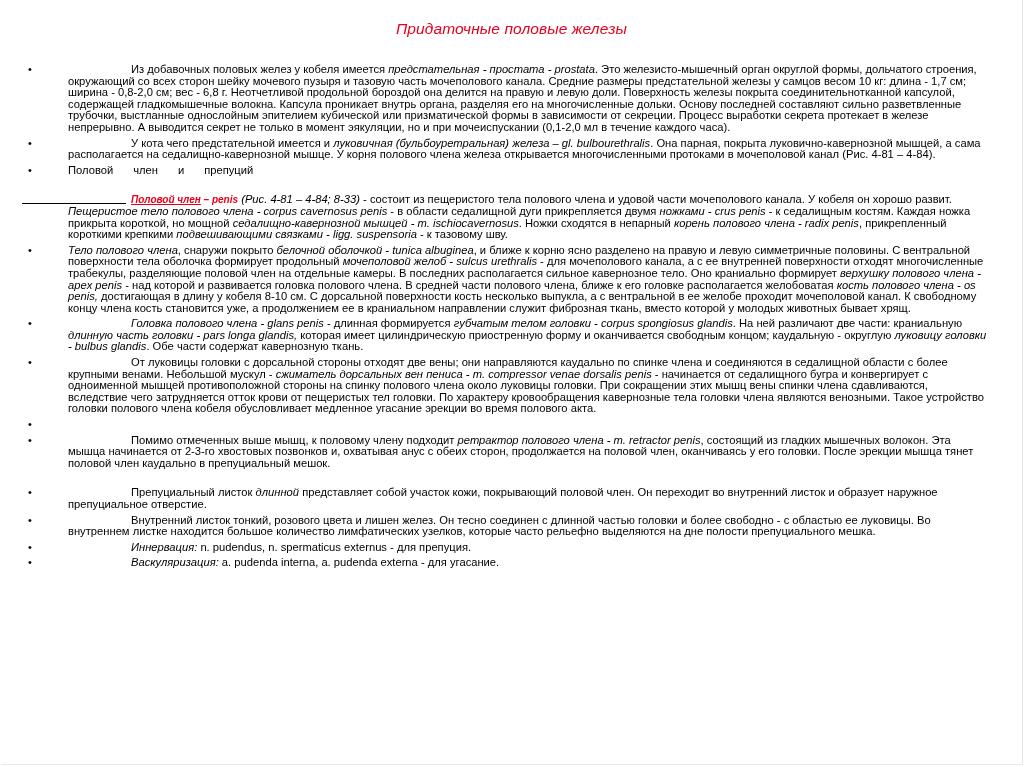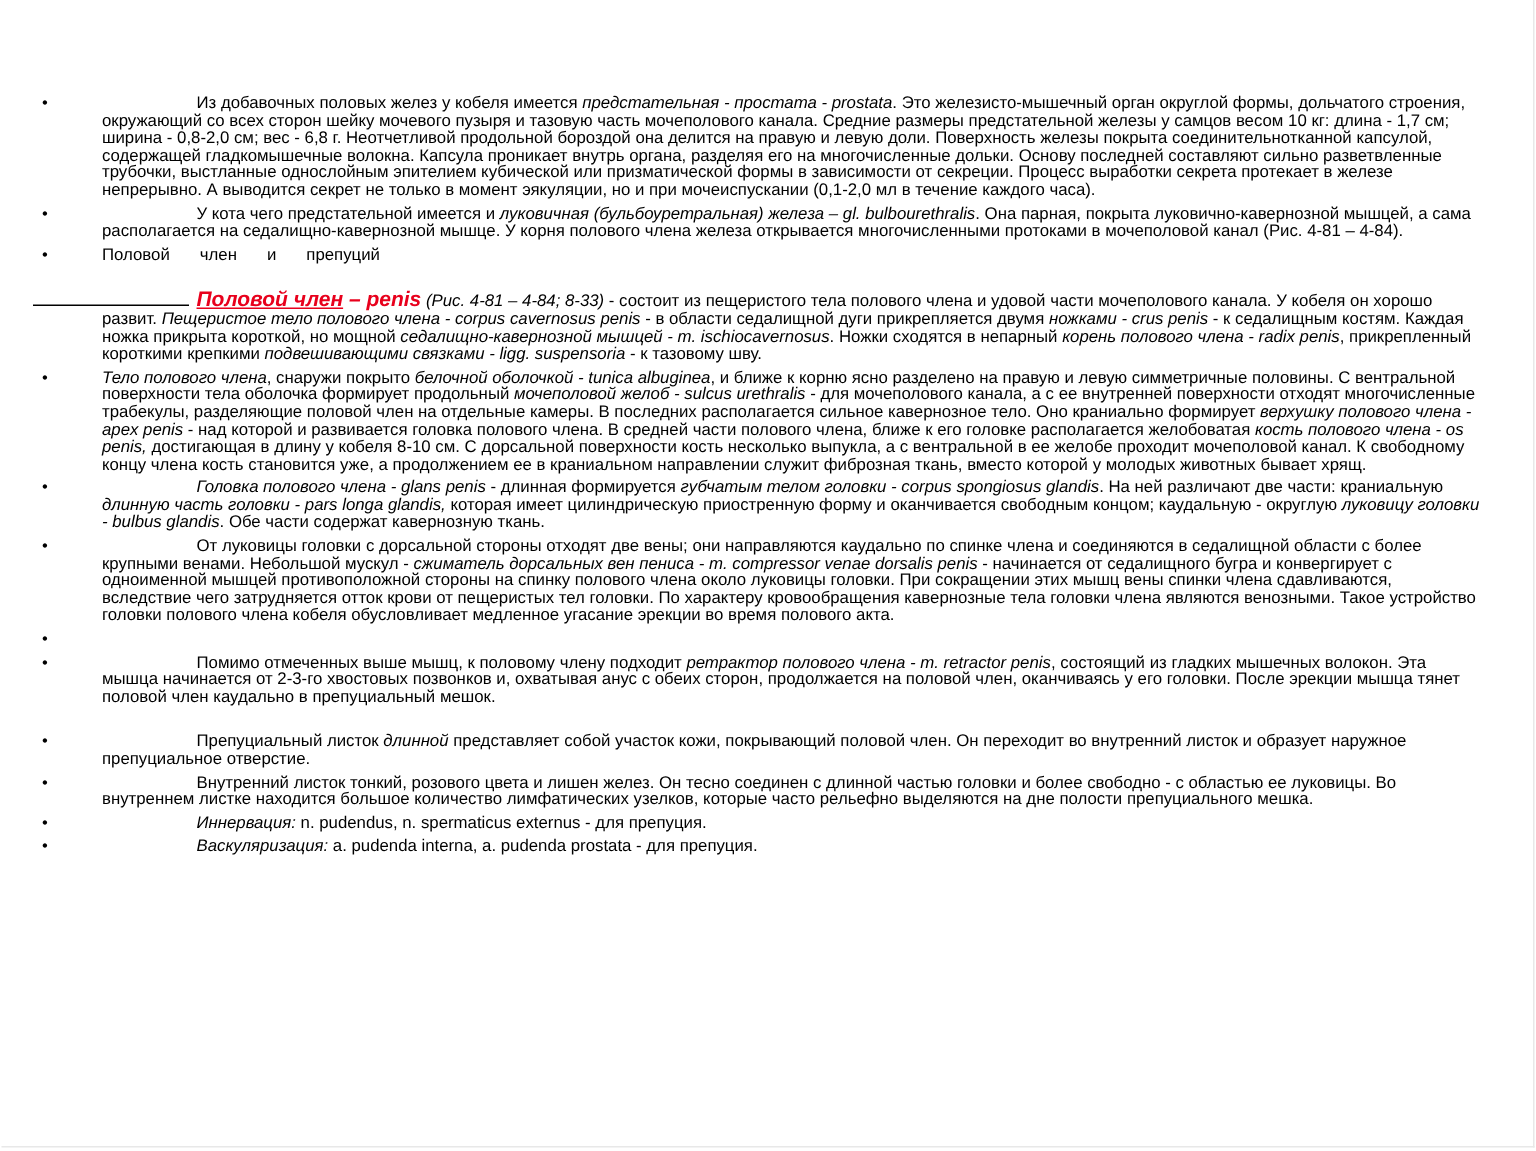--- a/index.html
+++ b/index.html
@@ -12,30 +12,31 @@
   .title {
     position: absolute; left: 0; right: 0; top: 20px; text-align: center;
     color: #e8001c; font-style: italic; font-size: 15.5px; font-weight: normal;
     letter-spacing: 0.1px;
   }
   .content { position: absolute; left: 27px; top: 64px; width: 960px; font-size: 11.2px; line-height: 11.6px; }
   .para { position: relative; padding-left: 40px; margin: 0 0 4px 0; }
   .bullet { position: absolute; left: 0; top: 0; width: 10px; font-size: 11px; }
   .ind { display: inline-block; width: 63px; }
   i, .it { font-style: italic; }
-  .red { color: #e8001c; font-style: italic; font-weight: bold; font-size: 14px; }
+  .red { color: #e8001c; font-style: italic; font-weight: bold; font-size: 10px; }
   .u { text-decoration: underline; }
   .gap { height: 14px; }
   .rule { position: absolute; left: 0; top: 9px; width: 104px; border-bottom: 1px solid #000; }
   .spacer-words span { margin-right: 20px; }
 </style>
 </head>
 <body>
 
 <div class="page">
+  <div class="title">Придаточные половые железы</div>
 
   <div class="content">
 
     <div class="para">
       <span class="bullet">•</span>
       <span class="ind"></span><span>Из добавочных половых желез у кобеля имеется </span><i>предстательная - простата - prostata</i><span>. Это железисто-мышечный орган округлой формы, дольчатого строения, окружающий со всех сторон шейку мочевого пузыря  и тазовую часть мочеполового канала. Средние размеры предстательной железы у самцов весом 10 кг: длина - 1,7 см; ширина - 0,8-2,0 см; вес - 6,8 г. Неотчетливой продольной бороздой она делится на правую и левую доли. Поверхность железы покрыта соединительнотканной капсулой, содержащей гладкомышечные волокна. Капсула проникает внутрь органа, разделяя его на многочисленные дольки. Основу последней составляют сильно разветвленные трубочки, выстланные однослойным эпителием кубической или призматической формы в зависимости от секреции. Процесс выработки секрета протекает в железе непрерывно. А выводится секрет не только в момент эякуляции, но и при мочеиспускании (0,1-2,0 мл в течение каждого часа).</span>
     </div>
 
     <div class="para">
       <span class="bullet">•</span>
@@ -92,17 +93,17 @@
       <span class="ind"></span><span>Внутренний листок тонкий, розового цвета и лишен желез. Он тесно соединен с длинной частью головки и более свободно - с областью ее луковицы. Во внутреннем листке находится большое количество лимфатических узелков, которые часто рельефно выделяются на дне полости препуциального мешка.</span>
     </div>
 
     <div class="para">
       <span class="bullet">•</span>
       <span class="ind"></span><i>Иннервация:</i><span> n. pudendus, n. spermaticus externus - для препуция.</span>
     </div>
 
     <div class="para">
       <span class="bullet">•</span>
-      <span class="ind"></span><i>Васкуляризация:</i><span> a. pudenda interna, a. pudenda prostata - для препуция.</span>
+      <span class="ind"></span><i>Васкуляризация:</i><span> a. pudenda interna, a. pudenda externa - для угасание.</span>
     </div>
 
   </div>
 </div>
 
 </body></html>

